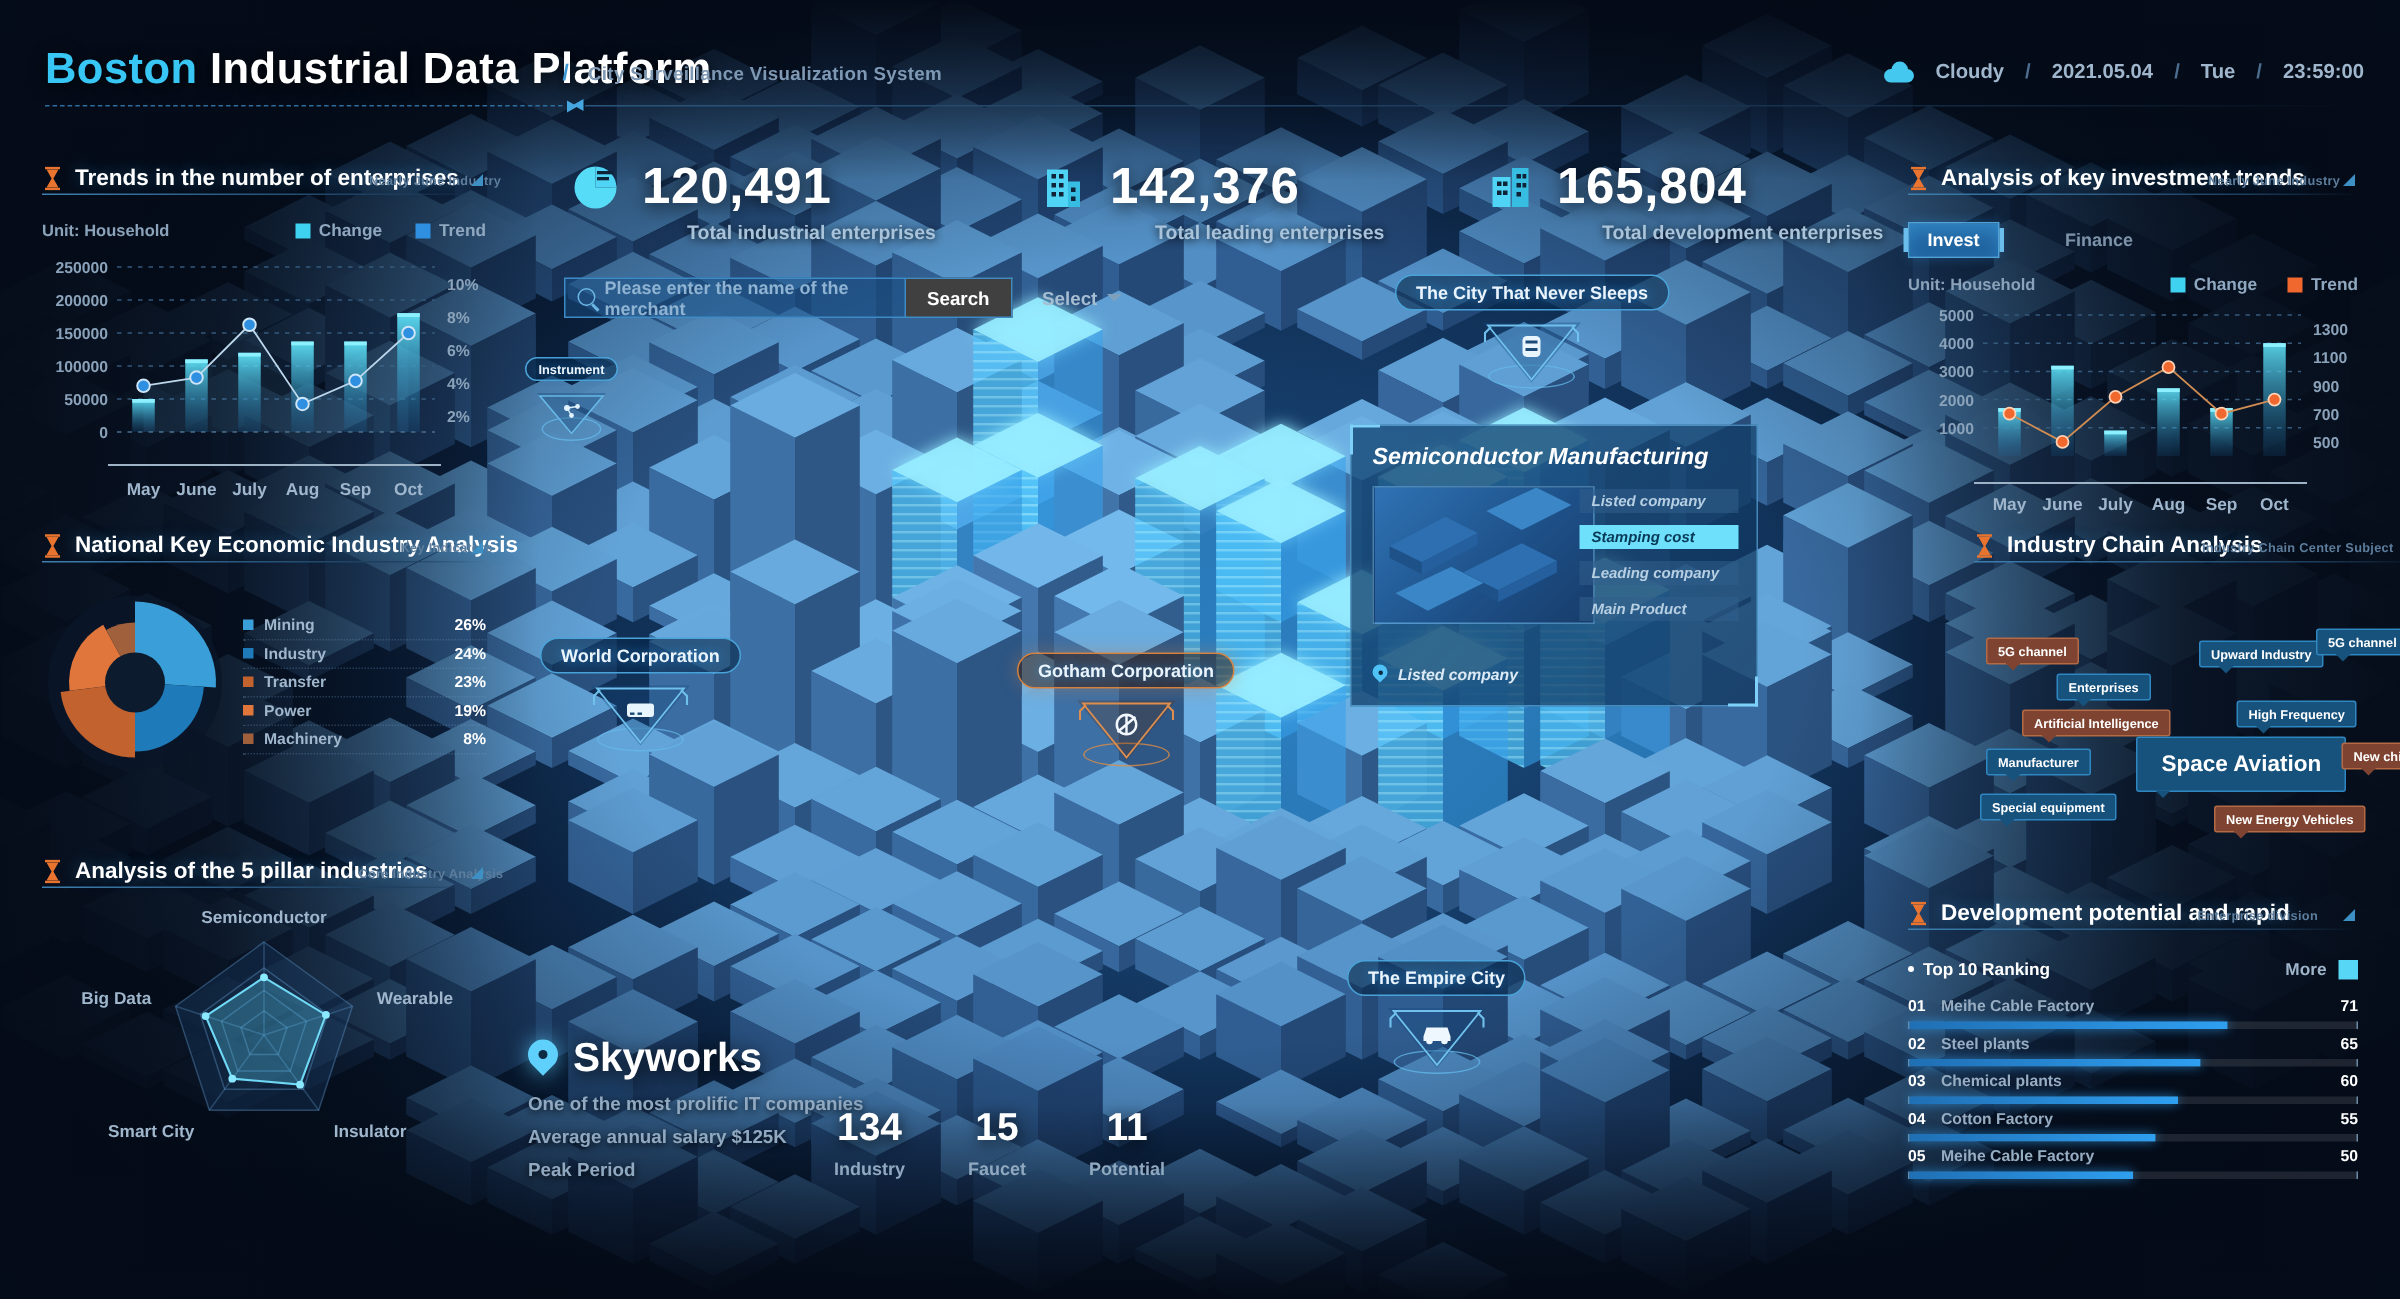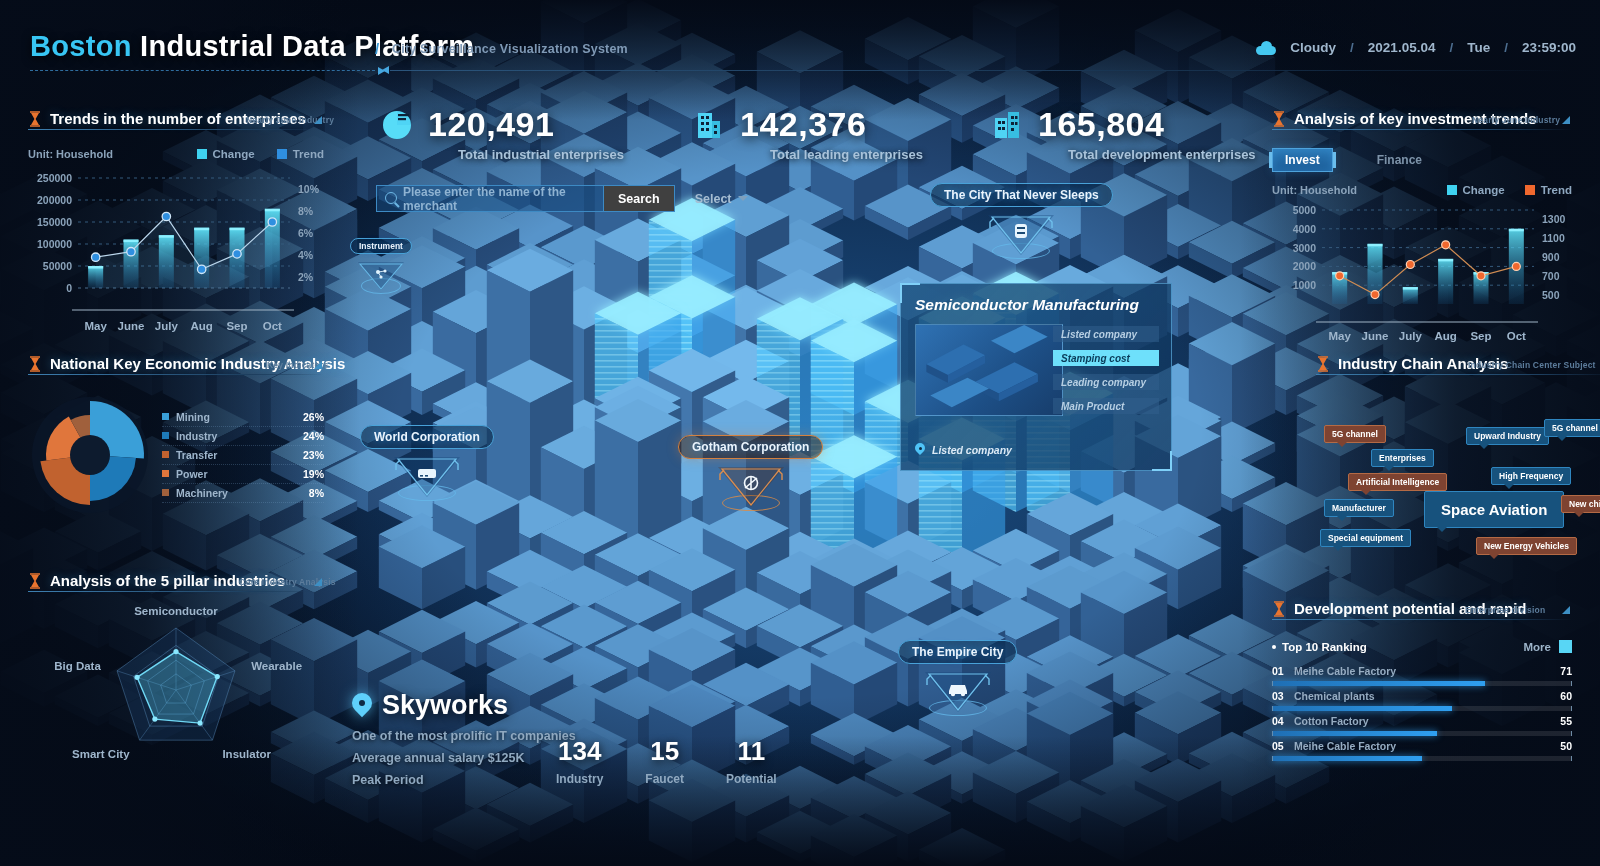--- a/index.html
+++ b/index.html
@@ -2978,20 +2978,30 @@
           <span class="rk-idx">01</span>
           <span class="rk-name">Meihe Cable Factory</span>
           <span class="rk-val">71</span>
         </div>
         <div class="rk-track">
           <div class="rk-fill" style="width:71%"></div>
         </div>
       </div>
       <div class="rk-row">
         <div class="rk-top">
+          <span class="rk-idx">02</span>
+          <span class="rk-name">Steel plants</span>
+          <span class="rk-val">65</span>
+        </div>
+        <div class="rk-track">
+          <div class="rk-fill" style="width:65%"></div>
+        </div>
+      </div>
+      <div class="rk-row">
+        <div class="rk-top">
           <span class="rk-idx">03</span>
           <span class="rk-name">Chemical plants</span>
           <span class="rk-val">60</span>
         </div>
         <div class="rk-track">
           <div class="rk-fill" style="width:60%"></div>
         </div>
       </div>
       <div class="rk-row">
         <div class="rk-top">

